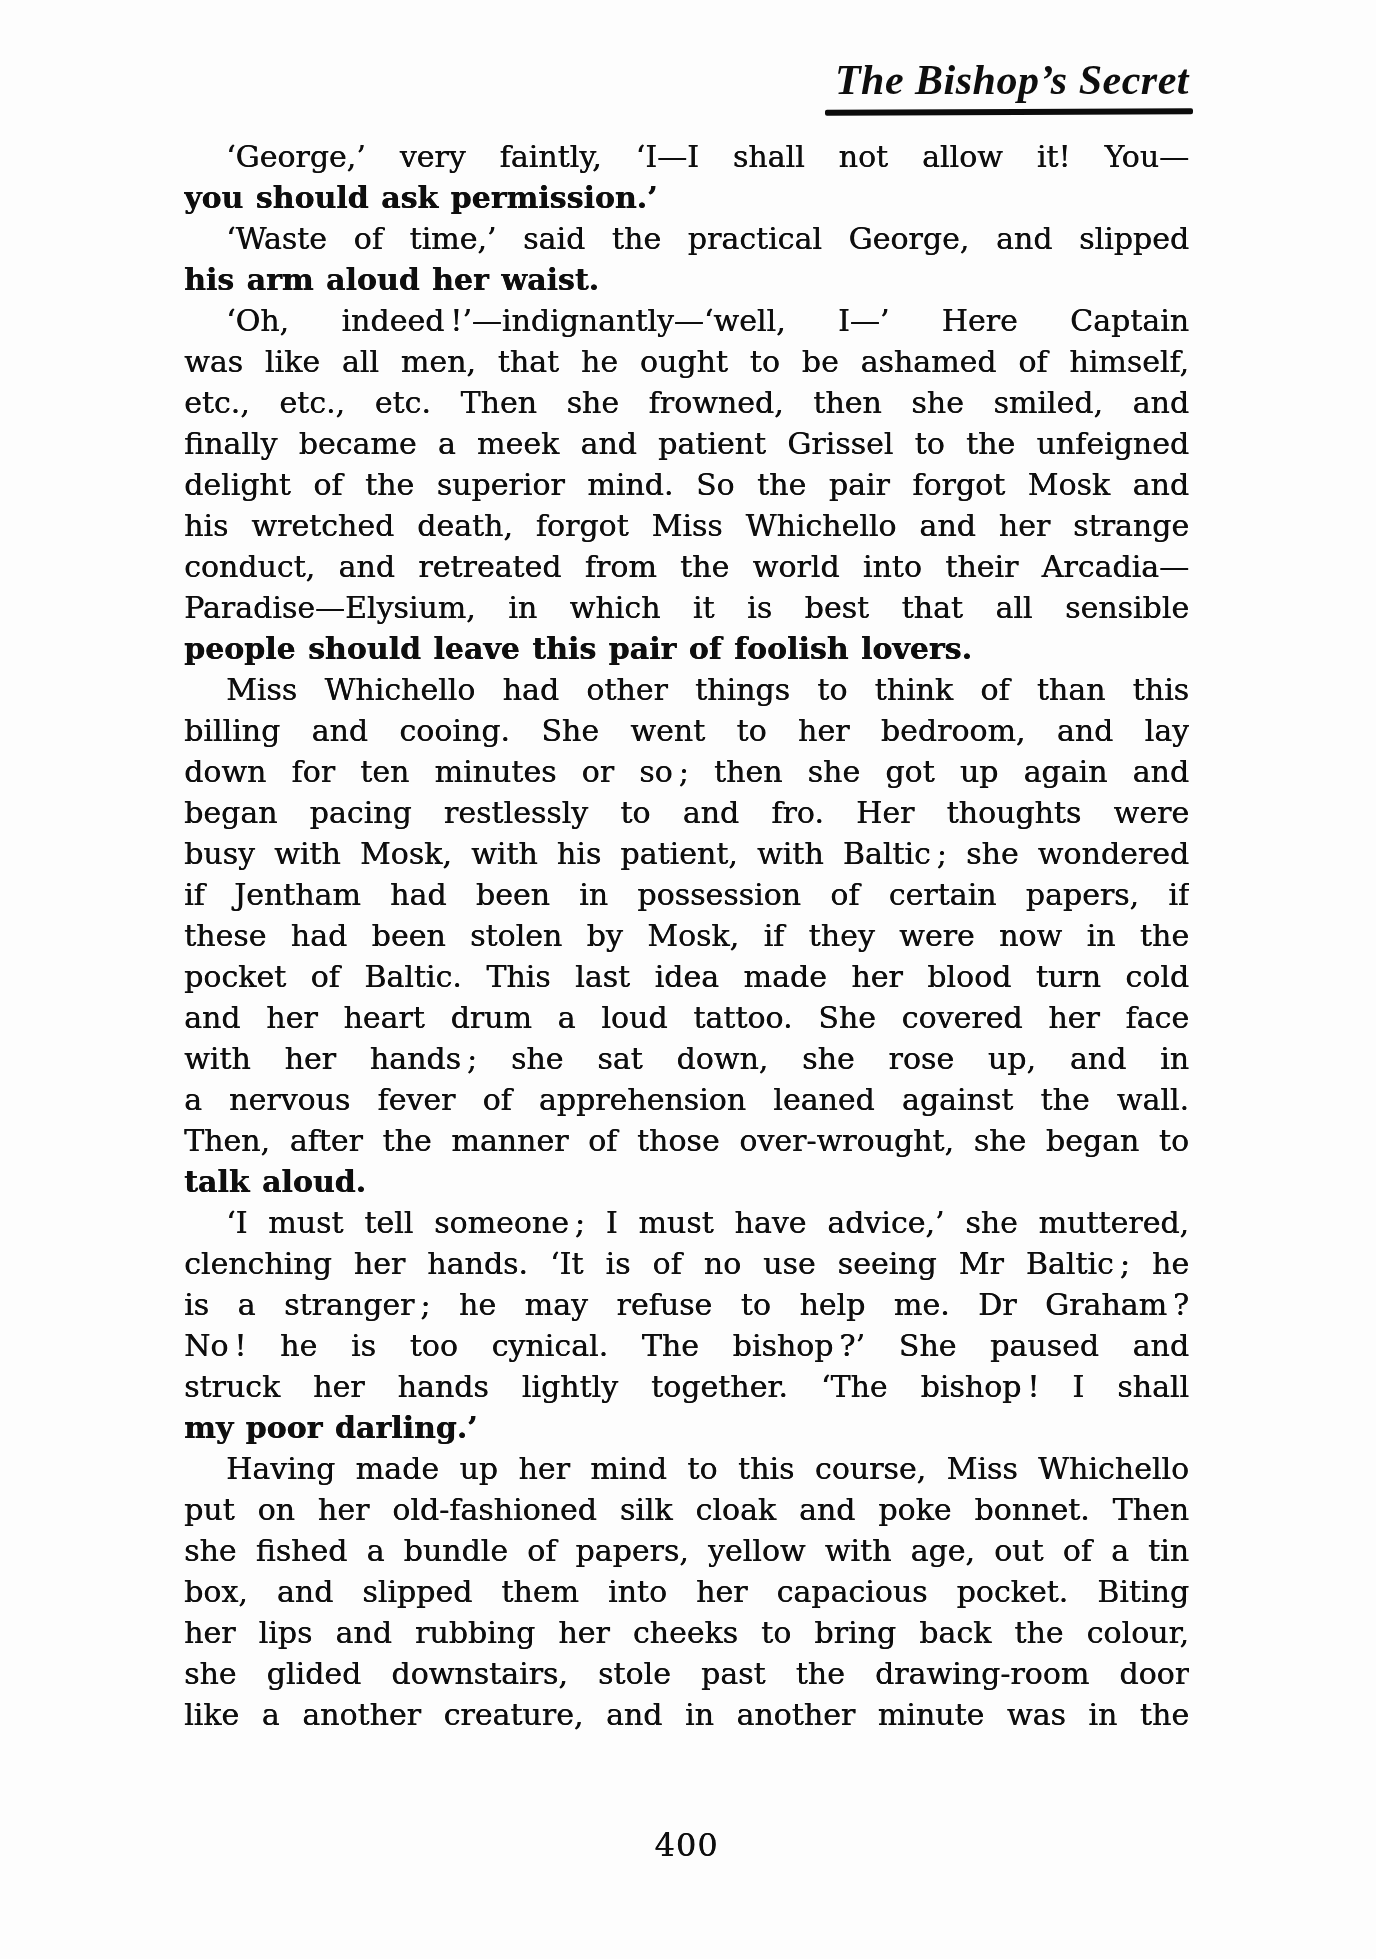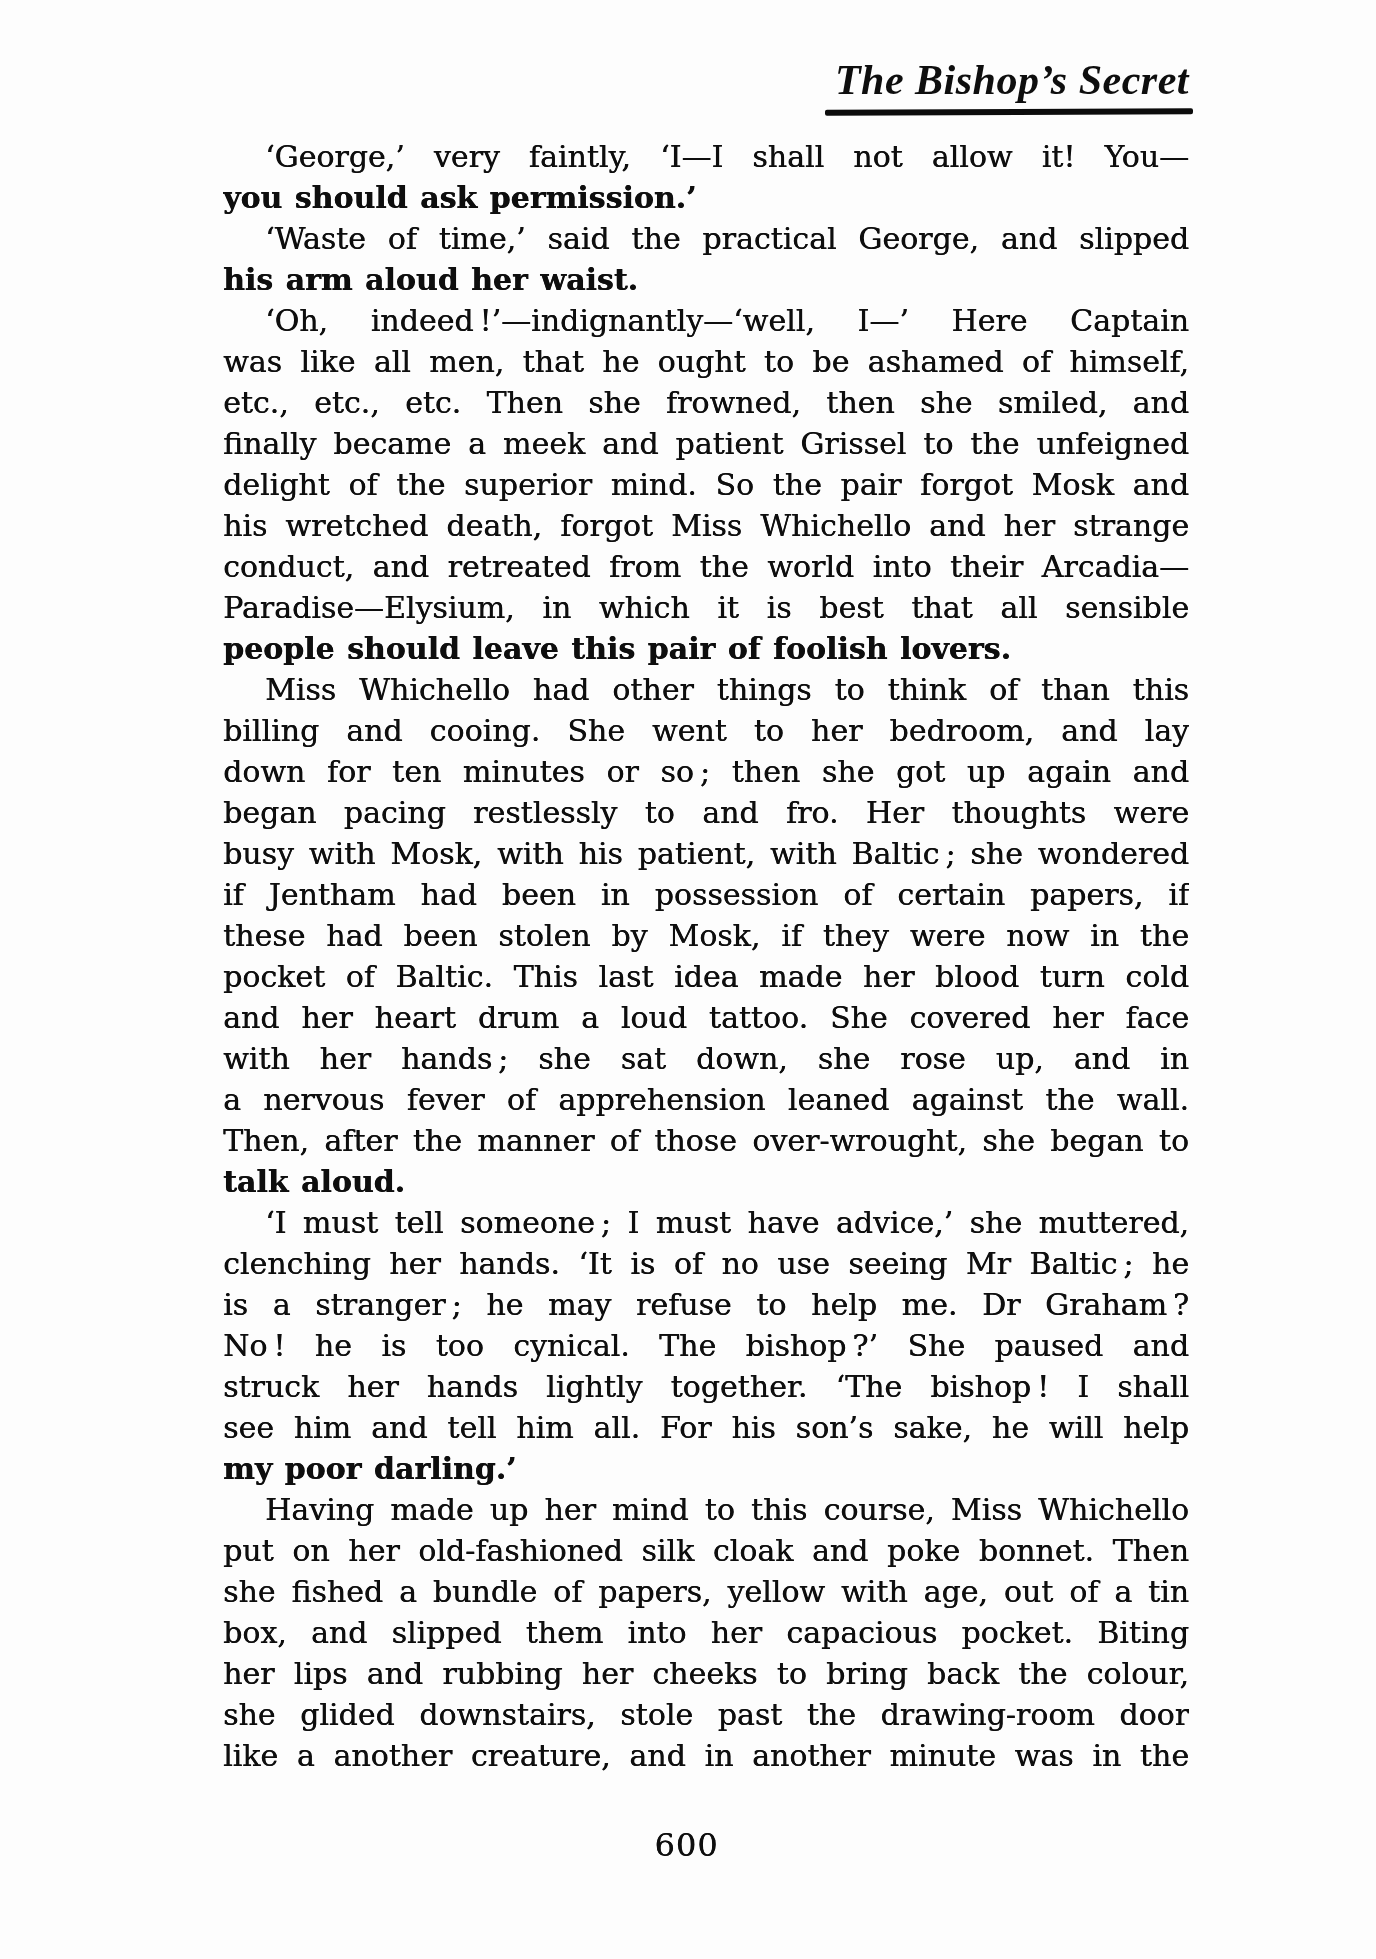--- a/index.html
+++ b/index.html
@@ -50,21 +50,20 @@
     font-size: 30px;
     text-shadow: 0.4px 0 0 currentColor;
   }
   .line {
     height: 41px;
     line-height: 41px;
     text-align: justify;
     text-align-last: justify;
     word-spacing: 2px;
     overflow: hidden;
-    margin-left: 39px;
   }
   .line.indent { padding-left: 42px; }
   .line.last { text-align-last: left; font-weight: bold; }
   .page-number {
     position: absolute;
     top: 1826px;
     left: 184px;
     width: 1005px;
     text-align: center;
     font-size: 32px;
@@ -107,26 +106,25 @@
       <div class="line">and her heart drum a loud tattoo.  She covered her face</div>
       <div class="line">with her hands ; she sat down, she rose up, and in</div>
       <div class="line">a nervous fever of apprehension leaned against the wall.</div>
       <div class="line">Then, after the manner of those over-wrought, she began to</div>
       <div class="line last">talk aloud.</div>
       <div class="line indent">‘I must tell someone ; I must have advice,’ she muttered,</div>
       <div class="line">clenching her hands.  ‘It is of no use seeing Mr Baltic ; he</div>
       <div class="line">is a stranger ; he may refuse to help me.  Dr Graham ?</div>
       <div class="line">No !  he is too cynical.  The bishop ?’  She paused and</div>
       <div class="line">struck her hands lightly together.  ‘The bishop !  I shall</div>
-      <div class="line">see him and tell him all.  For his son’s sake, he will help</div>
       <div class="line last">my poor darling.’</div>
       <div class="line indent">Having made up her mind to this course, Miss Whichello</div>
       <div class="line">put on her old-fashioned silk cloak and poke bonnet.  Then</div>
       <div class="line">she fished a bundle of papers, yellow with age, out of a tin</div>
       <div class="line">box, and slipped them into her capacious pocket.  Biting</div>
       <div class="line">her lips and rubbing her cheeks to bring back the colour,</div>
       <div class="line">she glided downstairs, stole past the drawing-room door</div>
       <div class="line">like a another creature, and in another minute was in the</div>
     </main>
 
-  <div class="page-number">600</div>
+  <div class="page-number">400</div>
 
 </div>
 
 </body></html>

